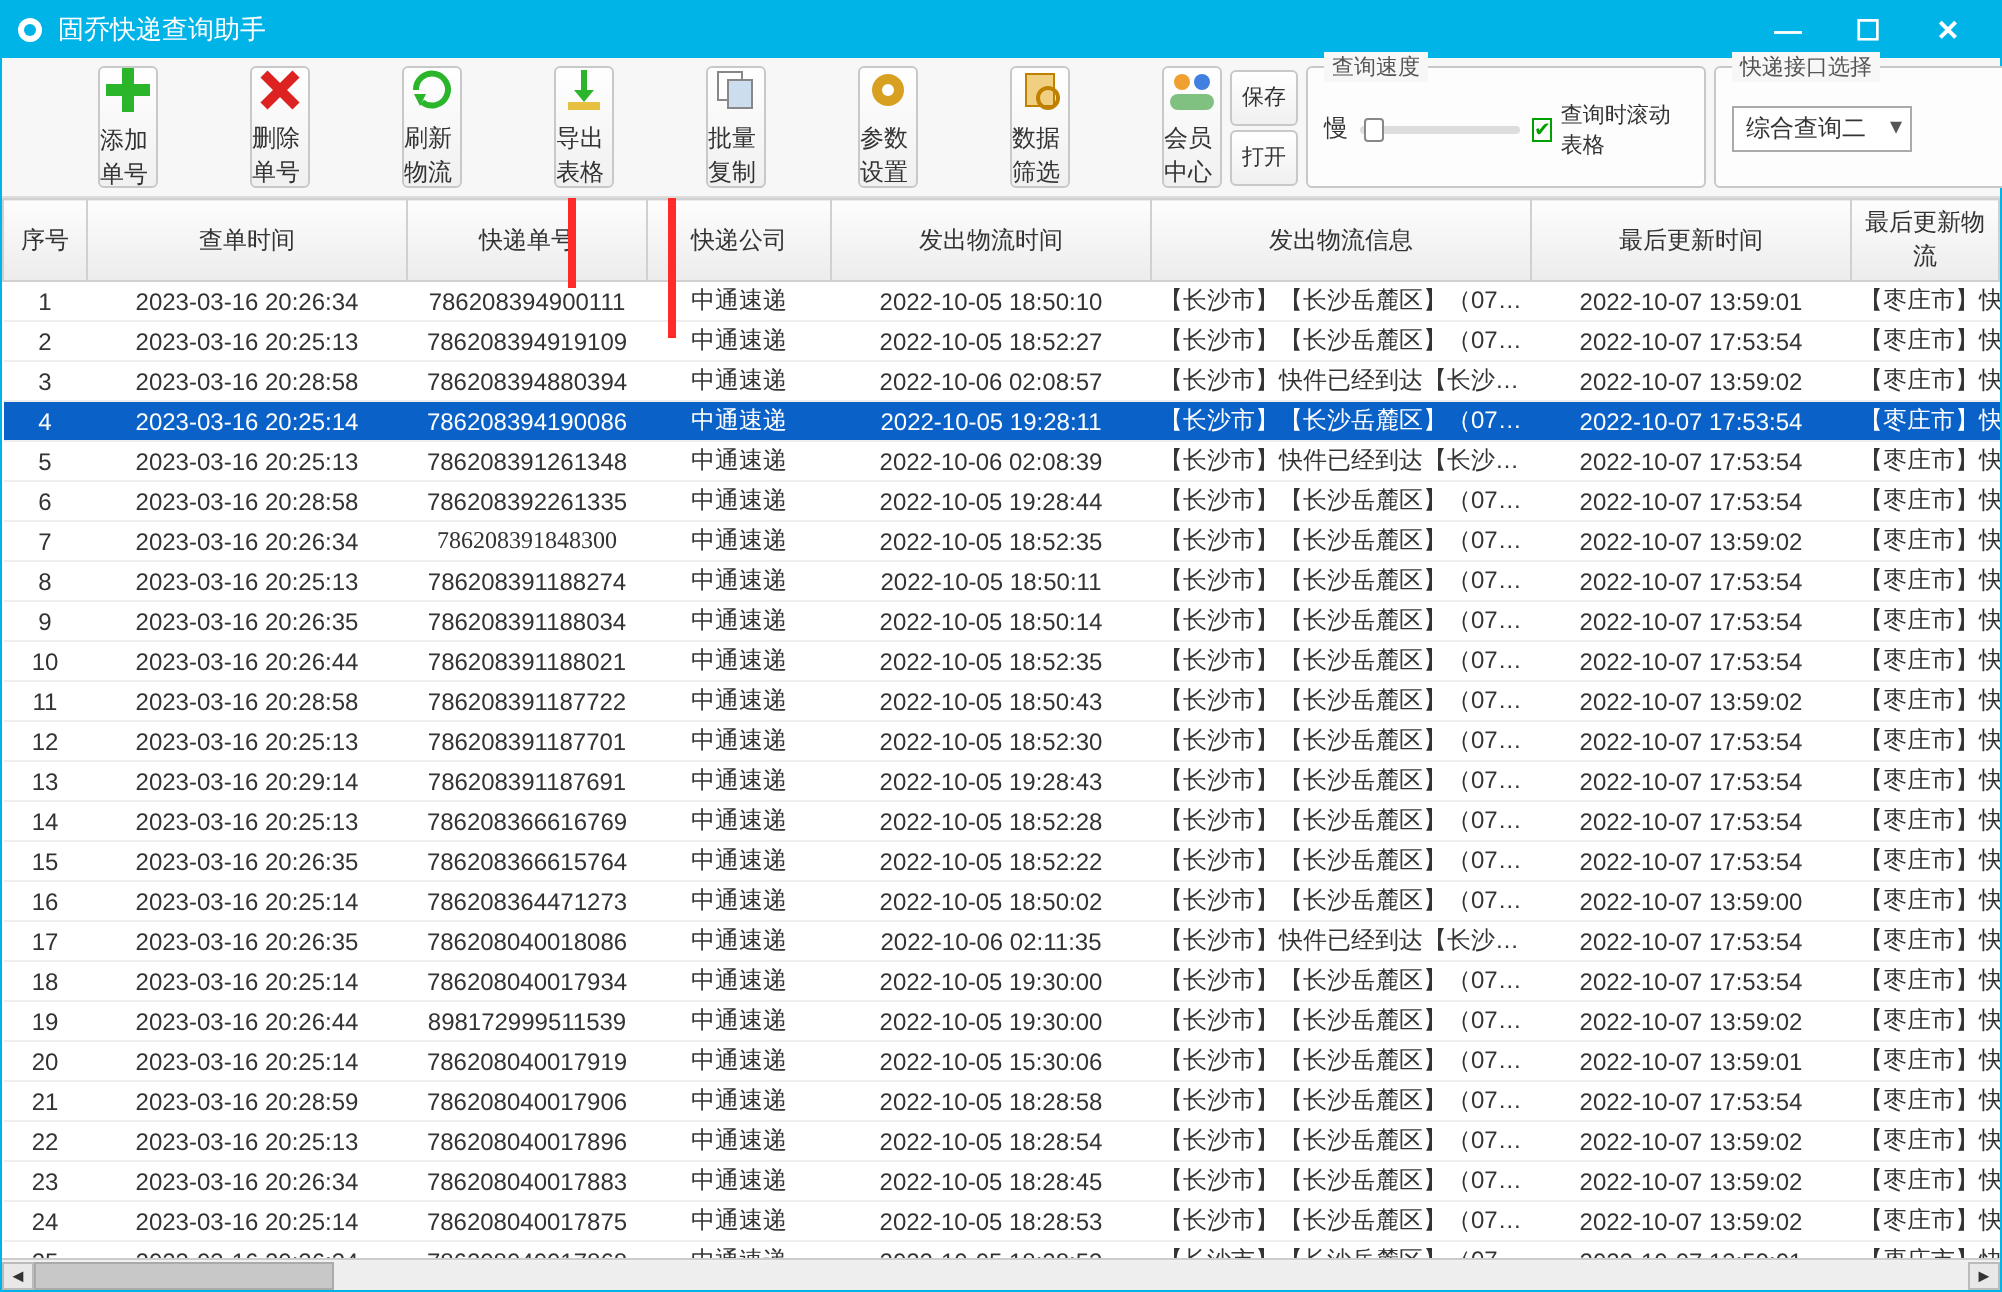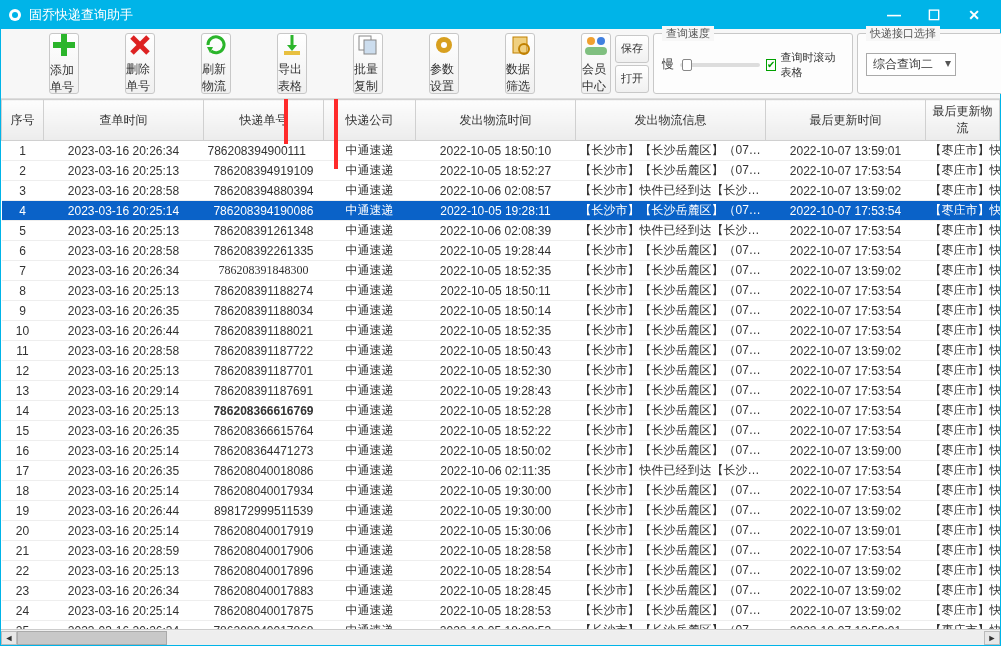--- a/index.html
+++ b/index.html
@@ -291,21 +291,21 @@
           <th>发出物流时间</th>
           <th>发出物流信息</th>
           <th>最后更新时间</th>
           <th>最后更新物流</th>
         </tr>
       </thead>
       <tbody id="tbody">
           <tr>
             <td style="text-align: center;">1</td>
             <td style="text-align: center;">2023-03-16 20:26:34</td>
-            <td style="text-align: left;">786208394900111</td>
+            <td style="text-align: center;">786208394900111</td>
             <td style="text-align: center;">中通速递</td>
             <td style="text-align: center;">2022-10-05 18:50:10</td>
             <td style="text-align: left;">【长沙市】【长沙岳麓区】（07…</td>
             <td style="text-align: center;">2022-10-07 13:59:01</td>
             <td style="text-align: left;">【枣庄市】快件</td>
           </tr>
           <tr>
             <td style="text-align: center;">2</td>
             <td style="text-align: center;">2023-03-16 20:25:13</td>
             <td style="text-align: center;">786208394919109</td>
@@ -421,21 +421,21 @@
             <td style="text-align: center;">786208391187691</td>
             <td style="text-align: center;">中通速递</td>
             <td style="text-align: center;">2022-10-05 19:28:43</td>
             <td style="text-align: left;">【长沙市】【长沙岳麓区】（07…</td>
             <td style="text-align: center;">2022-10-07 17:53:54</td>
             <td style="text-align: left;">【枣庄市】快件</td>
           </tr>
           <tr>
             <td style="text-align: center;">14</td>
             <td style="text-align: center;">2023-03-16 20:25:13</td>
-            <td style="text-align: center; font-weight: bold;">786208366616769</td>
+            <td style="text-align: center;">786208366616769</td>
             <td style="text-align: center;">中通速递</td>
             <td style="text-align: center;">2022-10-05 18:52:28</td>
             <td style="text-align: left;">【长沙市】【长沙岳麓区】（07…</td>
             <td style="text-align: center;">2022-10-07 17:53:54</td>
             <td style="text-align: left;">【枣庄市】快件</td>
           </tr>
           <tr>
             <td style="text-align: center;">15</td>
             <td style="text-align: center;">2023-03-16 20:26:35</td>
             <td style="text-align: center;">786208366615764</td>

